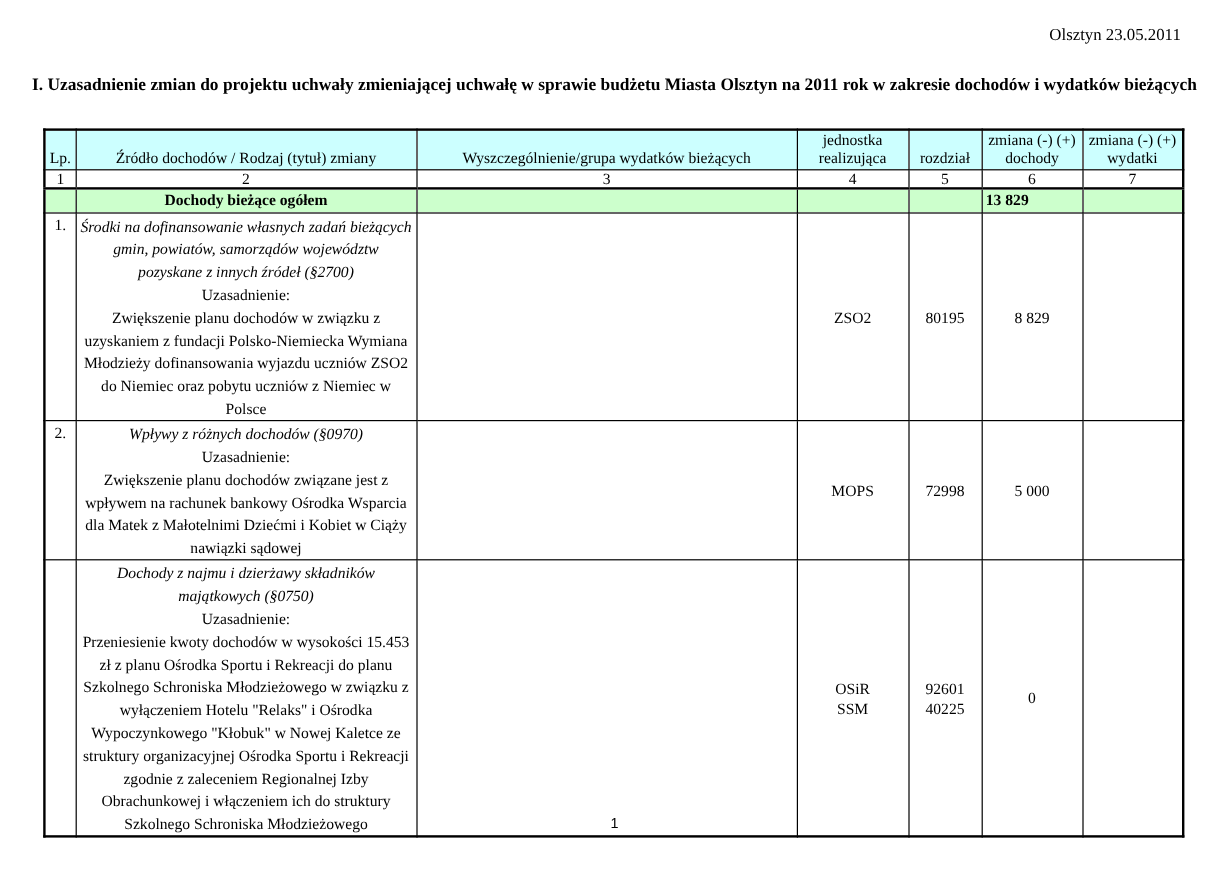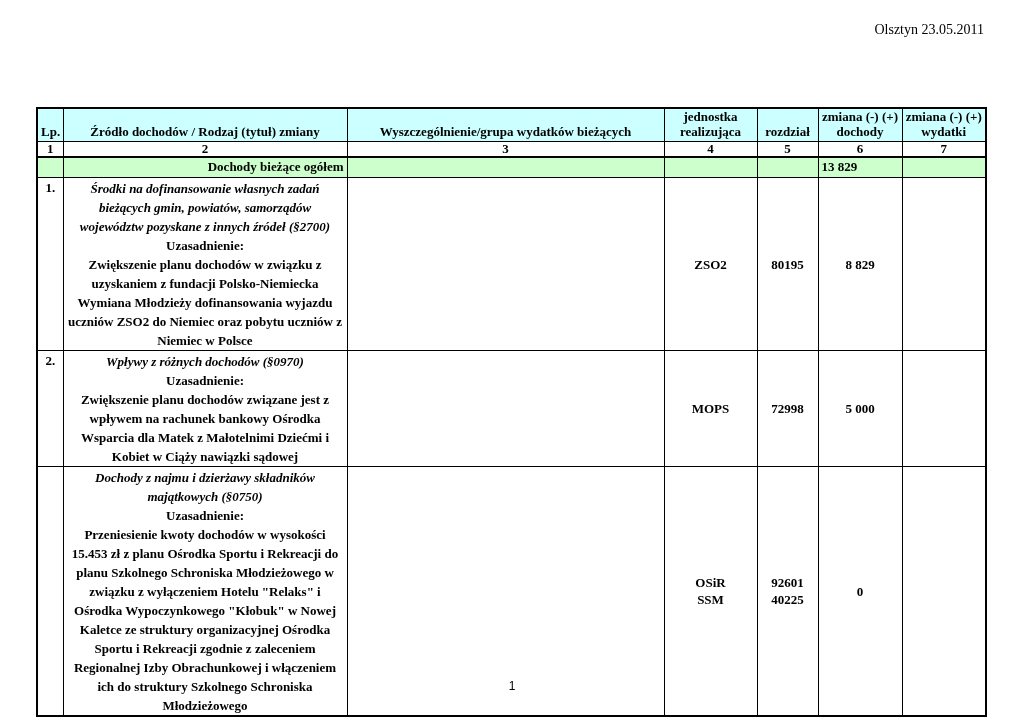--- a/index.html
+++ b/index.html
@@ -20,21 +20,21 @@
 
   table.budget-table {
     position: absolute; top: 107px; left: 36px;
     width: 949px; table-layout: fixed;
     border-collapse: collapse;
     border: 2px solid #000;
   }
   table.budget-table td, table.budget-table th {
     border: 1px solid #000;
     font-size: 13px;
-    font-weight: bold;
+    font-weight: normal;
     overflow: hidden;
     padding: 0 3px;
   }
 
   tr.header-row th {
     background: #ccffff;
     height: 33px;
     vertical-align: bottom;
     text-align: center;
     white-space: pre-line;
@@ -48,21 +48,21 @@
     line-height: 13px;
     padding: 0;
     border-bottom: 2px solid #000;
   }
   tr.total-row td {
     background: #ccffcc;
     height: 21px;
     font-weight: bold;
     vertical-align: middle;
   }
-  tr.total-row td.t-label { text-align: right; }
+  tr.total-row td.t-label { text-align: center; }
   tr.total-row td.t-doch  { padding-right: 5px; }
 
   tr.data-row td.lp {
     vertical-align: top; text-align: center; padding-top: 2px;
   }
   tr.data-row td.desc {
     vertical-align: top; text-align: center;
     line-height: 19px; padding-top: 1px;
   }
   tr.data-row td.val {
@@ -82,20 +82,21 @@
     font-size: 12px;
   }
 </style>
 </head>
 <body>
 
 <div class="page">
 
   <div class="date-line">Olsztyn 23.05.2011</div>
 
+  <div class="doc-title">I. Uzasadnienie zmian do projektu uchwały zmieniającej uchwałę w sprawie budżetu Miasta Olsztyn na 2011 rok w zakresie dochodów i wydatków bieżących</div>
 
   <table class="budget-table">
     <colgroup>
       <col style="width:26px">
       <col style="width:284px">
       <col style="width:317px">
       <col style="width:93px">
       <col style="width:61px">
       <col style="width:84px">
       <col style="width:84px">

